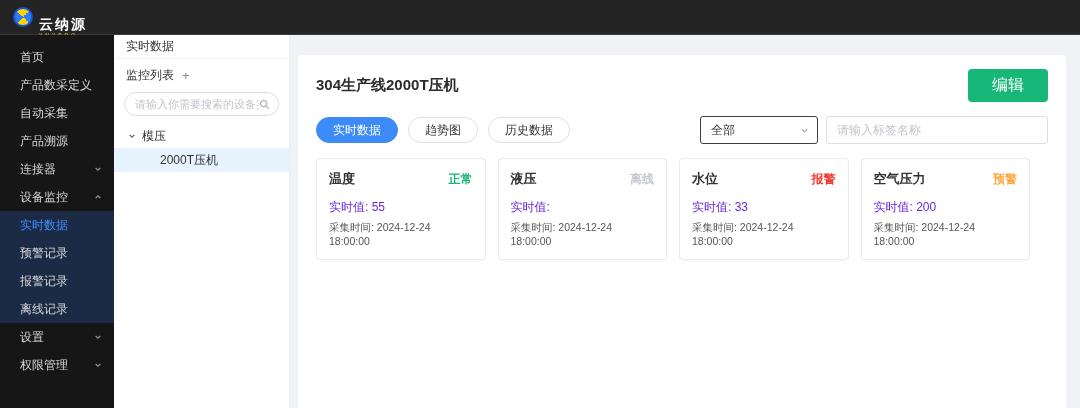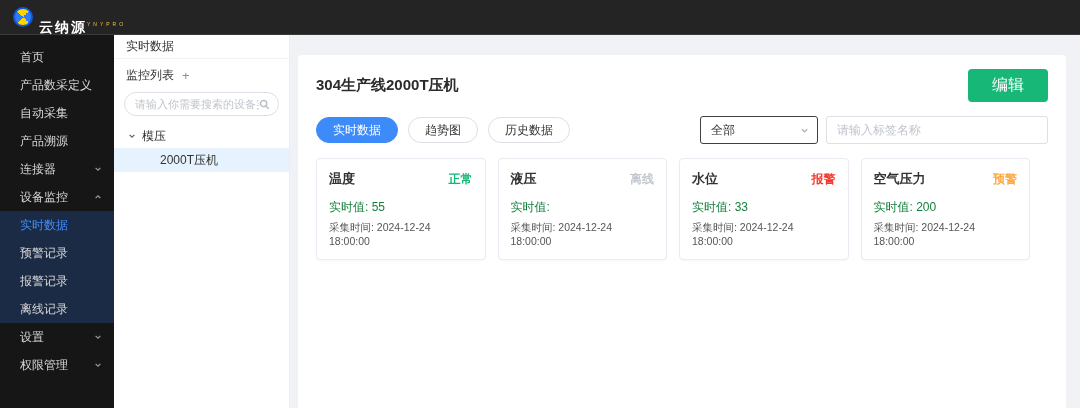--- a/index.html
+++ b/index.html
@@ -6,21 +6,21 @@
   html,body { width:1080px; height:408px; overflow:hidden; background:#f0f2f6;
     font-family:"Liberation Sans","DejaVu Sans",sans-serif; }
 
   
   .topbar { height:35px; background:#242424; display:flex; align-items:center;
     padding-left:13px; border-bottom:1px solid #3a3a3a; }
   .logo { display:flex; align-items:center; gap:6px; }
   .logo-mark { width:20px; height:20px; border-radius:50%;
     background:conic-gradient(from 45deg,#2b7cff 0 25%,#ffd200 0 50%,#2b7cff 0 75%,#ffd200 0 100%);
     border:2px solid #1257d8; }
-  .brand-wrap { display:flex; line-height:1;margin-top:20px; }
+  .brand-wrap { display:flex; flex-direction:column; line-height:1;margin-top:20px; }
   .brand { color:#ffffff; font-size:14px; font-weight:bold; letter-spacing:2px; }
   .brand-sub { color:#e8c53a; font-size:5px; letter-spacing:3px; margin-top:2px; }
 
   
   .app { display:flex; height:373px; }
 
   
   .sidebar { width:114px; background:#161616; color:#d8d8d8; font-size:12px;
     padding-top:8px; flex-shrink:0; }
   .nav-item { height:28px; display:flex; align-items:center; padding:0 12px 0 20px;
@@ -75,21 +75,21 @@
   .tag-input::placeholder { color:#c0c4cc; }
 
   
   .metric-row { display:grid; grid-template-columns:repeat(4,1fr); gap:12px;
     margin-top:14px; margin-right:18px; }
   .metric-card { background:#fff; border:1px solid #e9ecf2; border-radius:4px;
     padding:11px 12px 12px; box-shadow:0 1px 2px rgba(0,0,0,0.03); }
   .metric-head { display:flex; align-items:center; justify-content:space-between; }
   .metric-name { font-size:13px; font-weight:bold; color:#333; }
   .metric-status { font-size:12px; font-weight:bold; }
-  .metric-value { font-size:12px; color:#15803d; margin-top:11px; }
+  .metric-value { font-size:12px; color:#6d28d9; margin-top:11px; }
   .metric-time { font-size:10.5px; color:#555; margin-top:5px; }
 </style>
 </head>
 <body>
 
 <div class="topbar">
   <div class="logo">
     <span class="logo-mark"></span>
     <span class="brand-wrap">
       <span class="brand">云纳源</span>

